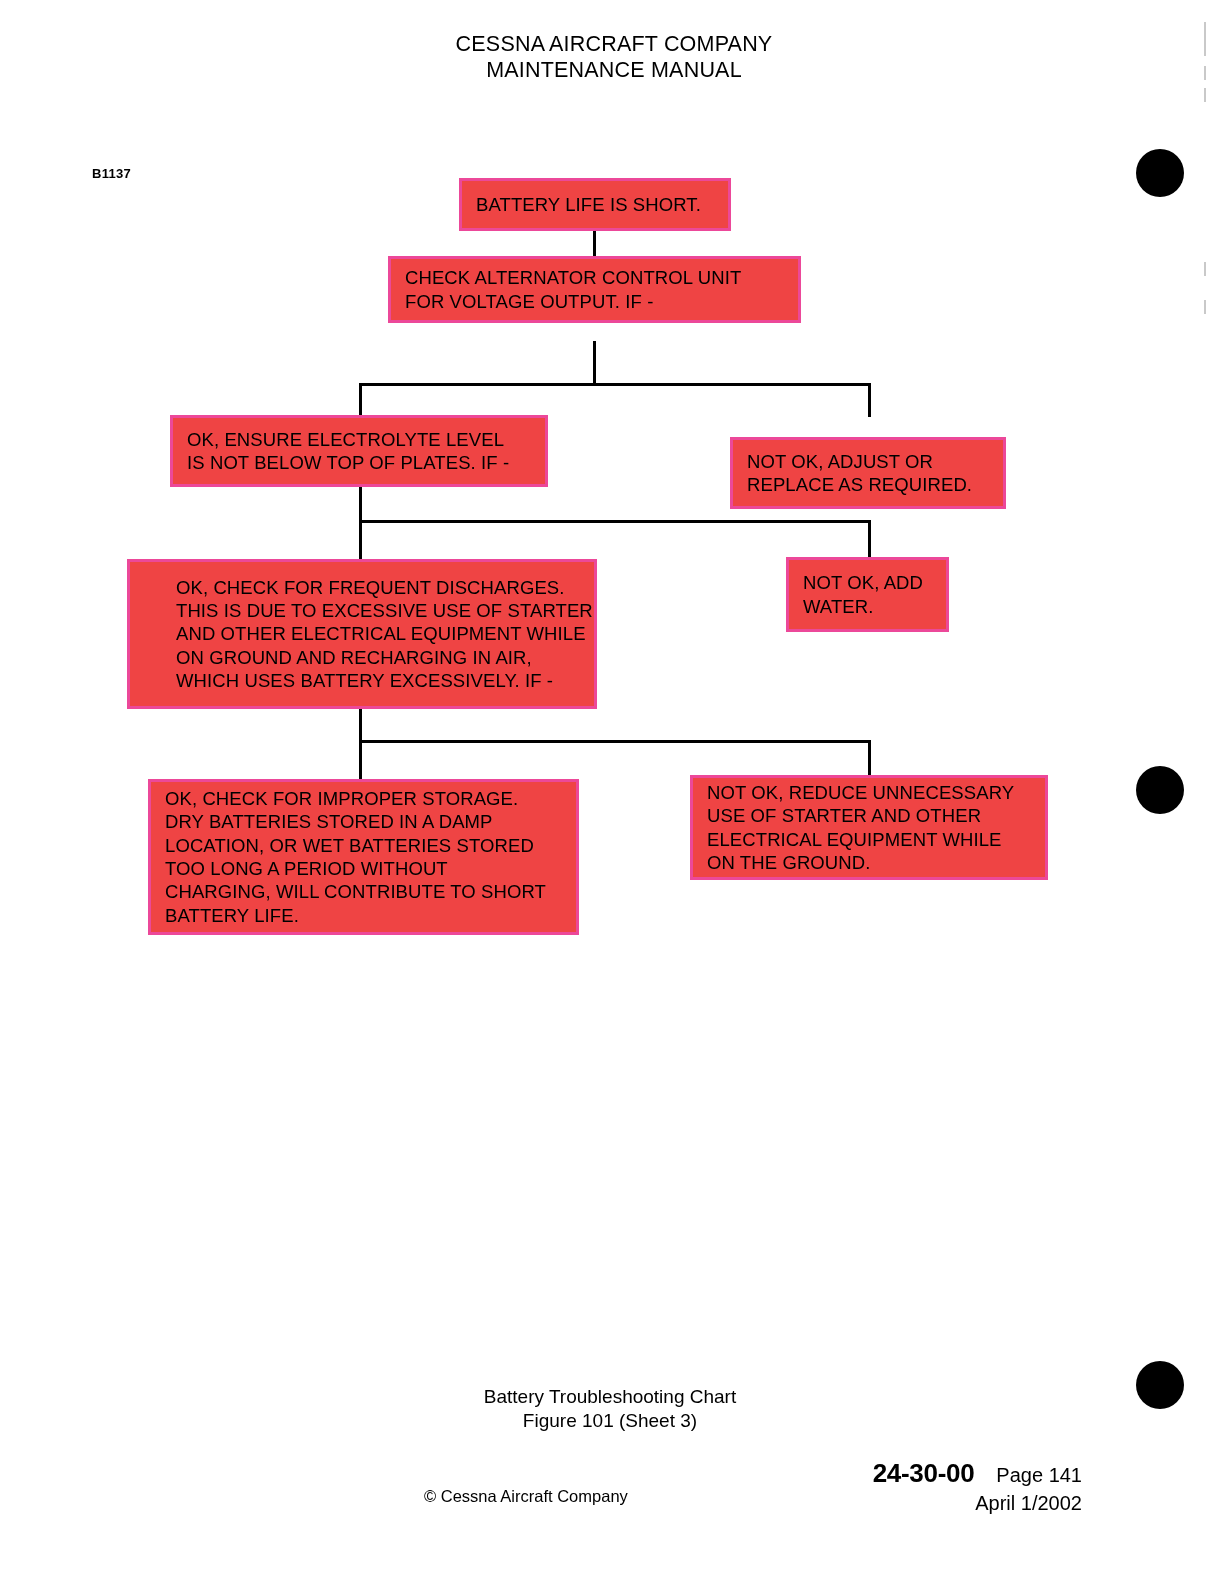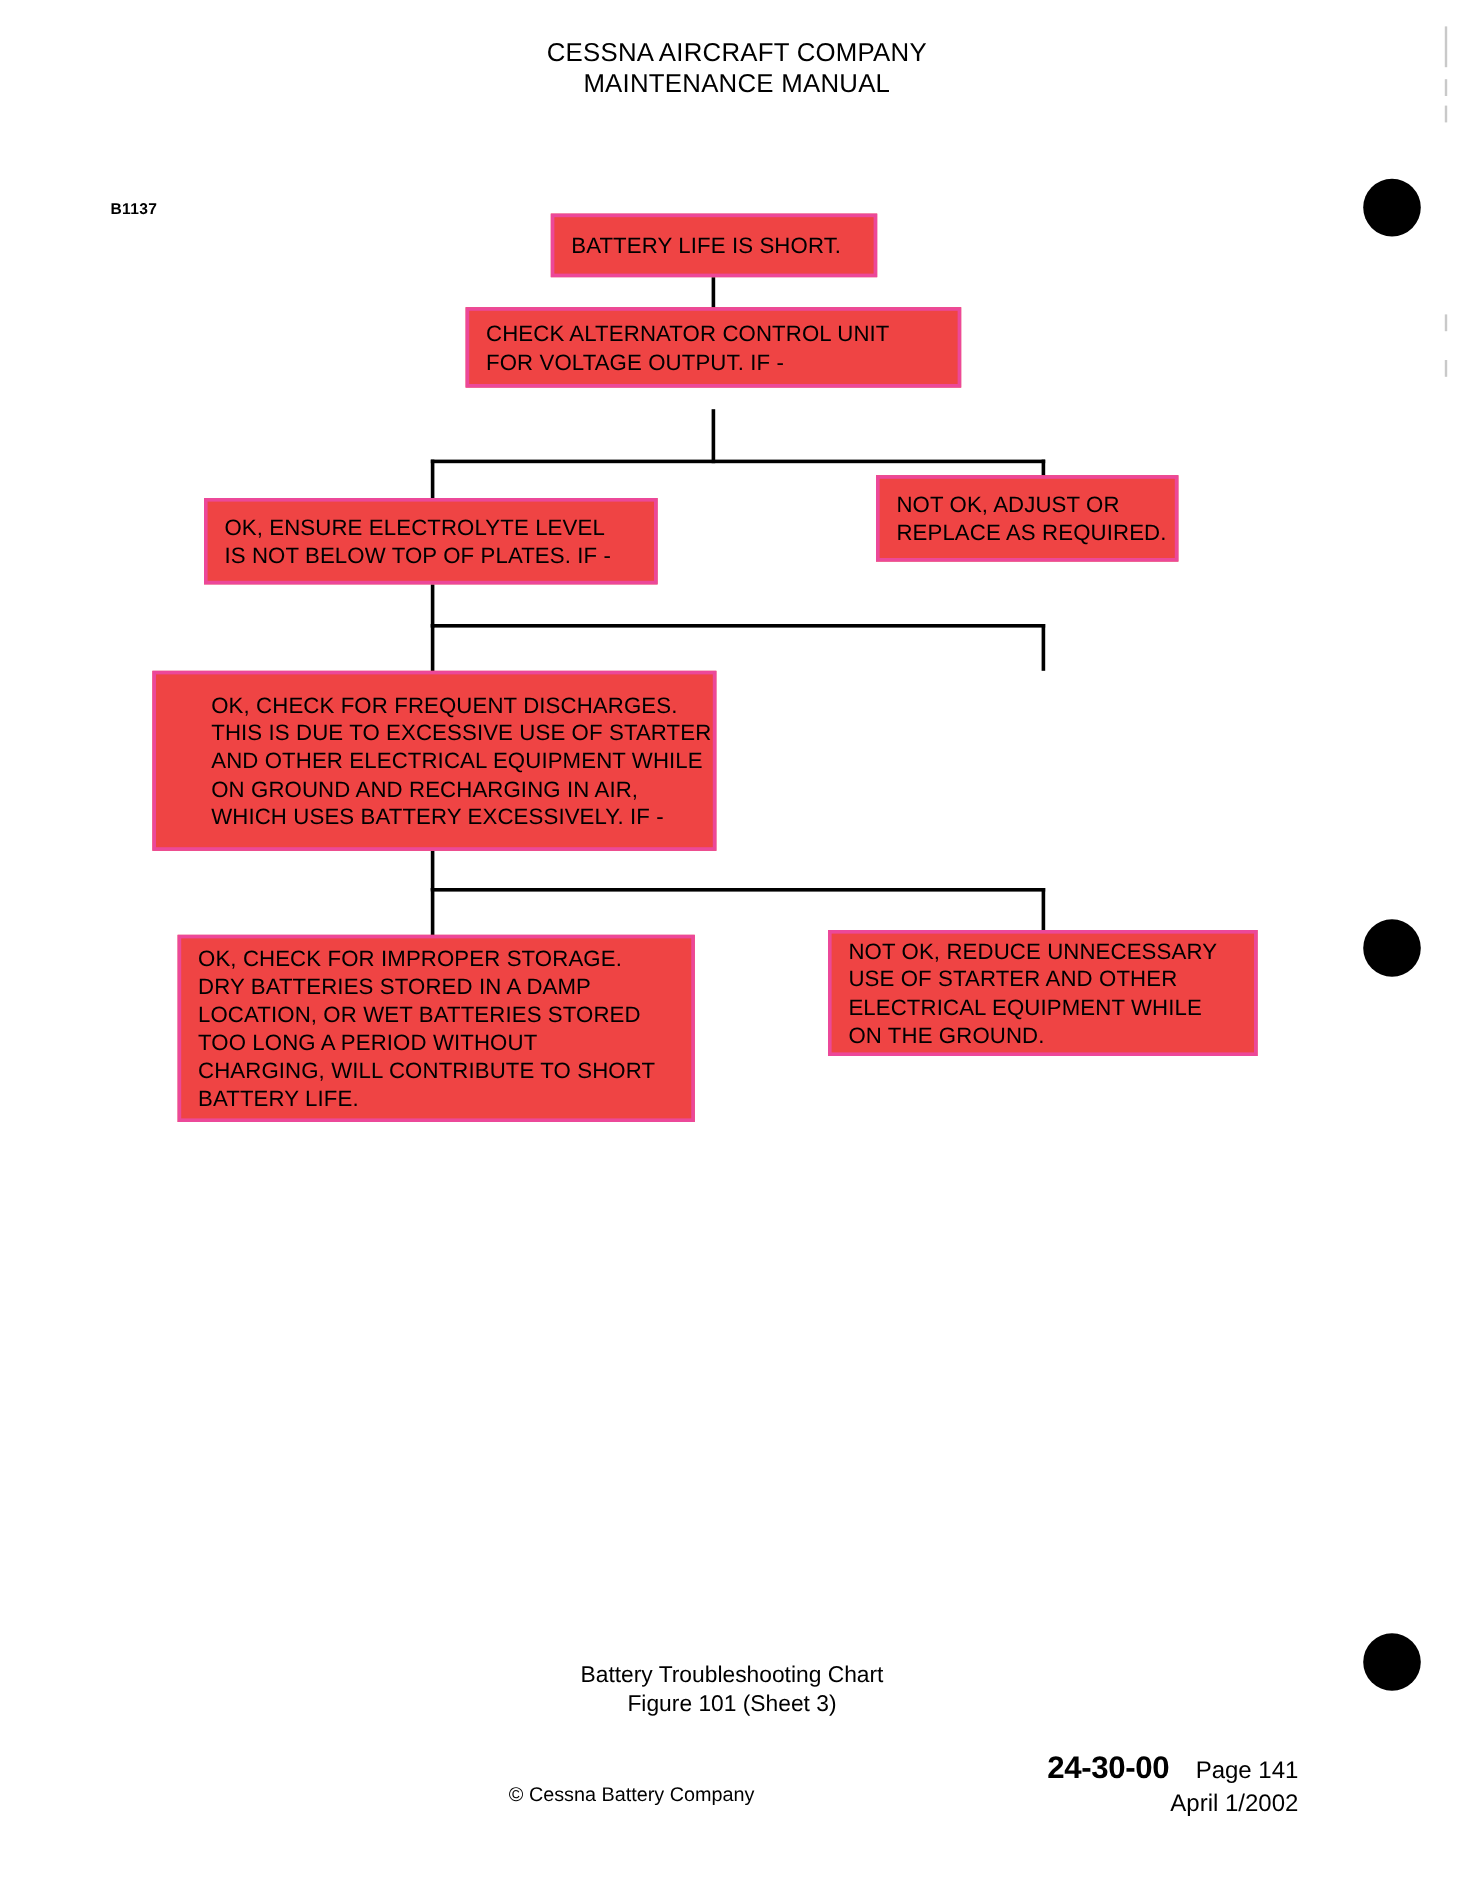--- a/index.html
+++ b/index.html
@@ -71,21 +71,21 @@
     font-size: 18.5px;
     line-height: 1.265;
     letter-spacing: 0.1px;
     white-space: pre-line;
     padding: 0 0 0 14px;
   }
 
   #node-symptom      { left: 459px; top: 178px;  width: 272px; height: 53px; }
   #node-check-acu    { left: 388px; top: 256px;  width: 413px; height: 67px; }
   #node-ok-electro   { left: 170px; top: 415px;  width: 378px; height: 72px; }
-  #node-notok-adjust { left: 730px; top: 396px;  width: 252px; height: 72px; }
+  #node-notok-adjust { left: 730px; top: 437px;  width: 276px; height: 72px; }
   #node-ok-discharge { left: 127px; top: 559px;  width: 470px; height: 150px; padding-left: 32px; }
   #node-notok-water  { left: 786px; top: 557px;  width: 163px; height: 75px; }
   #node-ok-storage   { left: 148px; top: 779px;  width: 431px; height: 156px; }
   #node-notok-reduce { left: 690px; top: 775px;  width: 358px; height: 105px; }
 
   .conn {
     position: absolute;
     background: #000;
   }
 
@@ -200,20 +200,24 @@
   </div>
 
   <div class="node" id="node-ok-discharge">
     <div class="node-text">OK, CHECK FOR FREQUENT DISCHARGES.
 THIS IS DUE TO EXCESSIVE USE OF STARTER
 AND OTHER ELECTRICAL EQUIPMENT WHILE
 ON GROUND AND RECHARGING IN AIR,
 WHICH USES BATTERY EXCESSIVELY.  IF -</div>
   </div>
 
+  <div class="node" id="node-notok-water">
+    <div class="node-text">NOT OK, ADD
+WATER.</div>
+  </div>
 
   <div class="node" id="node-notok-reduce">
     <div class="node-text">NOT OK, REDUCE UNNECESSARY
 USE OF STARTER AND OTHER
 ELECTRICAL EQUIPMENT WHILE
 ON THE GROUND.</div>
   </div>
 
   <div class="node" id="node-ok-storage">
     <div class="node-text">OK, CHECK FOR IMPROPER STORAGE.
@@ -233,21 +237,21 @@
 <div class="scan-mark" style="left:1204px; top:66px;  height:14px;"></div>
 <div class="scan-mark" style="left:1204px; top:88px;  height:14px;"></div>
 <div class="scan-mark" style="left:1204px; top:262px; height:14px;"></div>
 <div class="scan-mark" style="left:1204px; top:300px; height:14px;"></div>
 
 <div class="figure-caption">
   <div>Battery Troubleshooting Chart</div>
   <div>Figure 101 (Sheet 3)</div>
 </div>
 
-<div class="copyright">© Cessna Battery Company</div>
+<div class="copyright">© Cessna Aircraft Company</div>
 
 <div class="footer-right">
   <div class="footer-row">
     <span class="footer-ata">24-30-00</span>
     <span class="footer-page">Page 141</span>
   </div>
   <div class="footer-date">April 1/2002</div>
 </div>
 
 </body></html>

